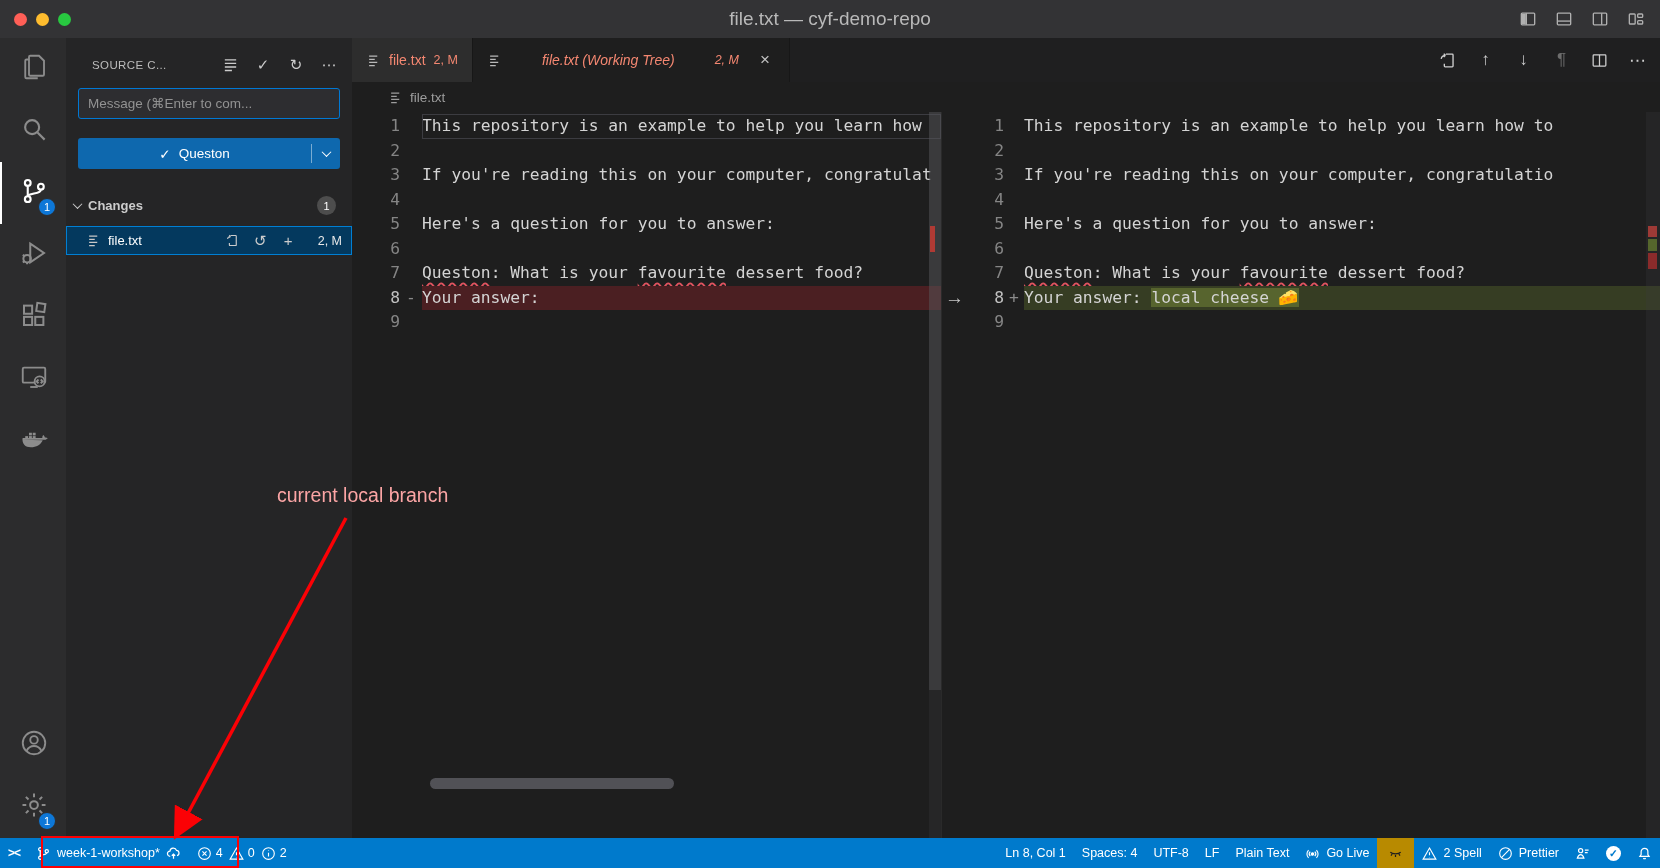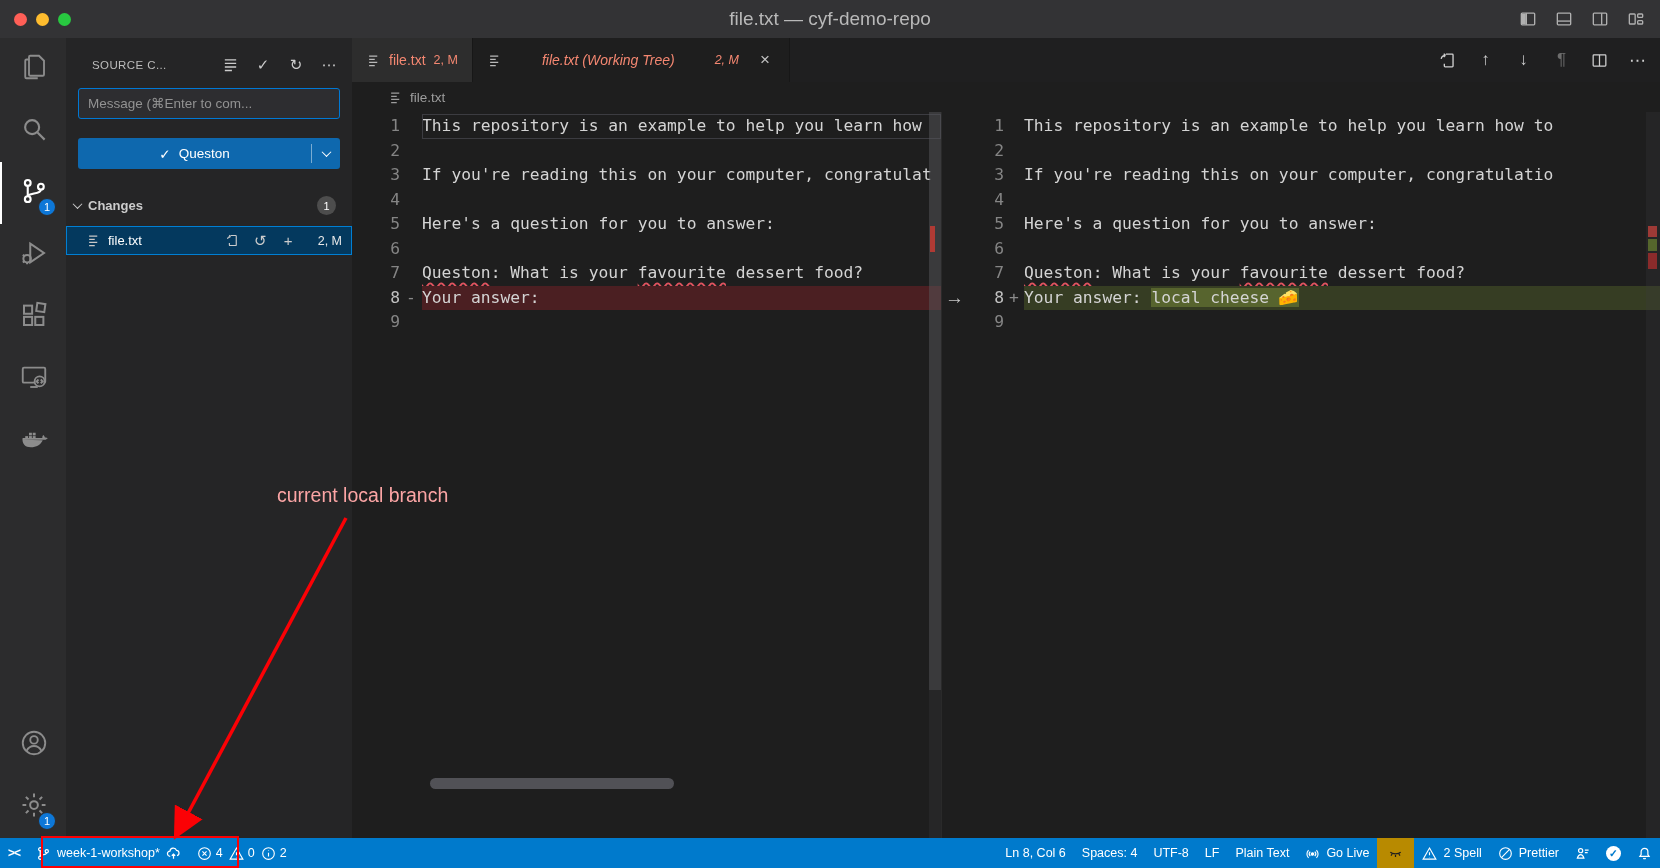--- a/index.html
+++ b/index.html
@@ -437,21 +437,21 @@
             <svg viewBox="0 0 16 16" fill="none" stroke="currentColor" stroke-width="1.2">
               <circle cx="8" cy="8" r="6.2"></circle>
               <path d="M8 7.2v4M8 4.6v.4"></path>
             </svg>
           </span>
         <span class="prob-num">2</span>
       </div>
     </div>
     <div class="sb-right">
       <div class="sbi">
-          <span>Ln 8, Col 6</span>
+          <span>Ln 8, Col 1</span>
         </div>
       <div class="sbi">
           <span>Spaces: 4</span>
         </div>
       <div class="sbi">
           <span>UTF-8</span>
         </div>
       <div class="sbi">
           <span>LF</span>
         </div>

